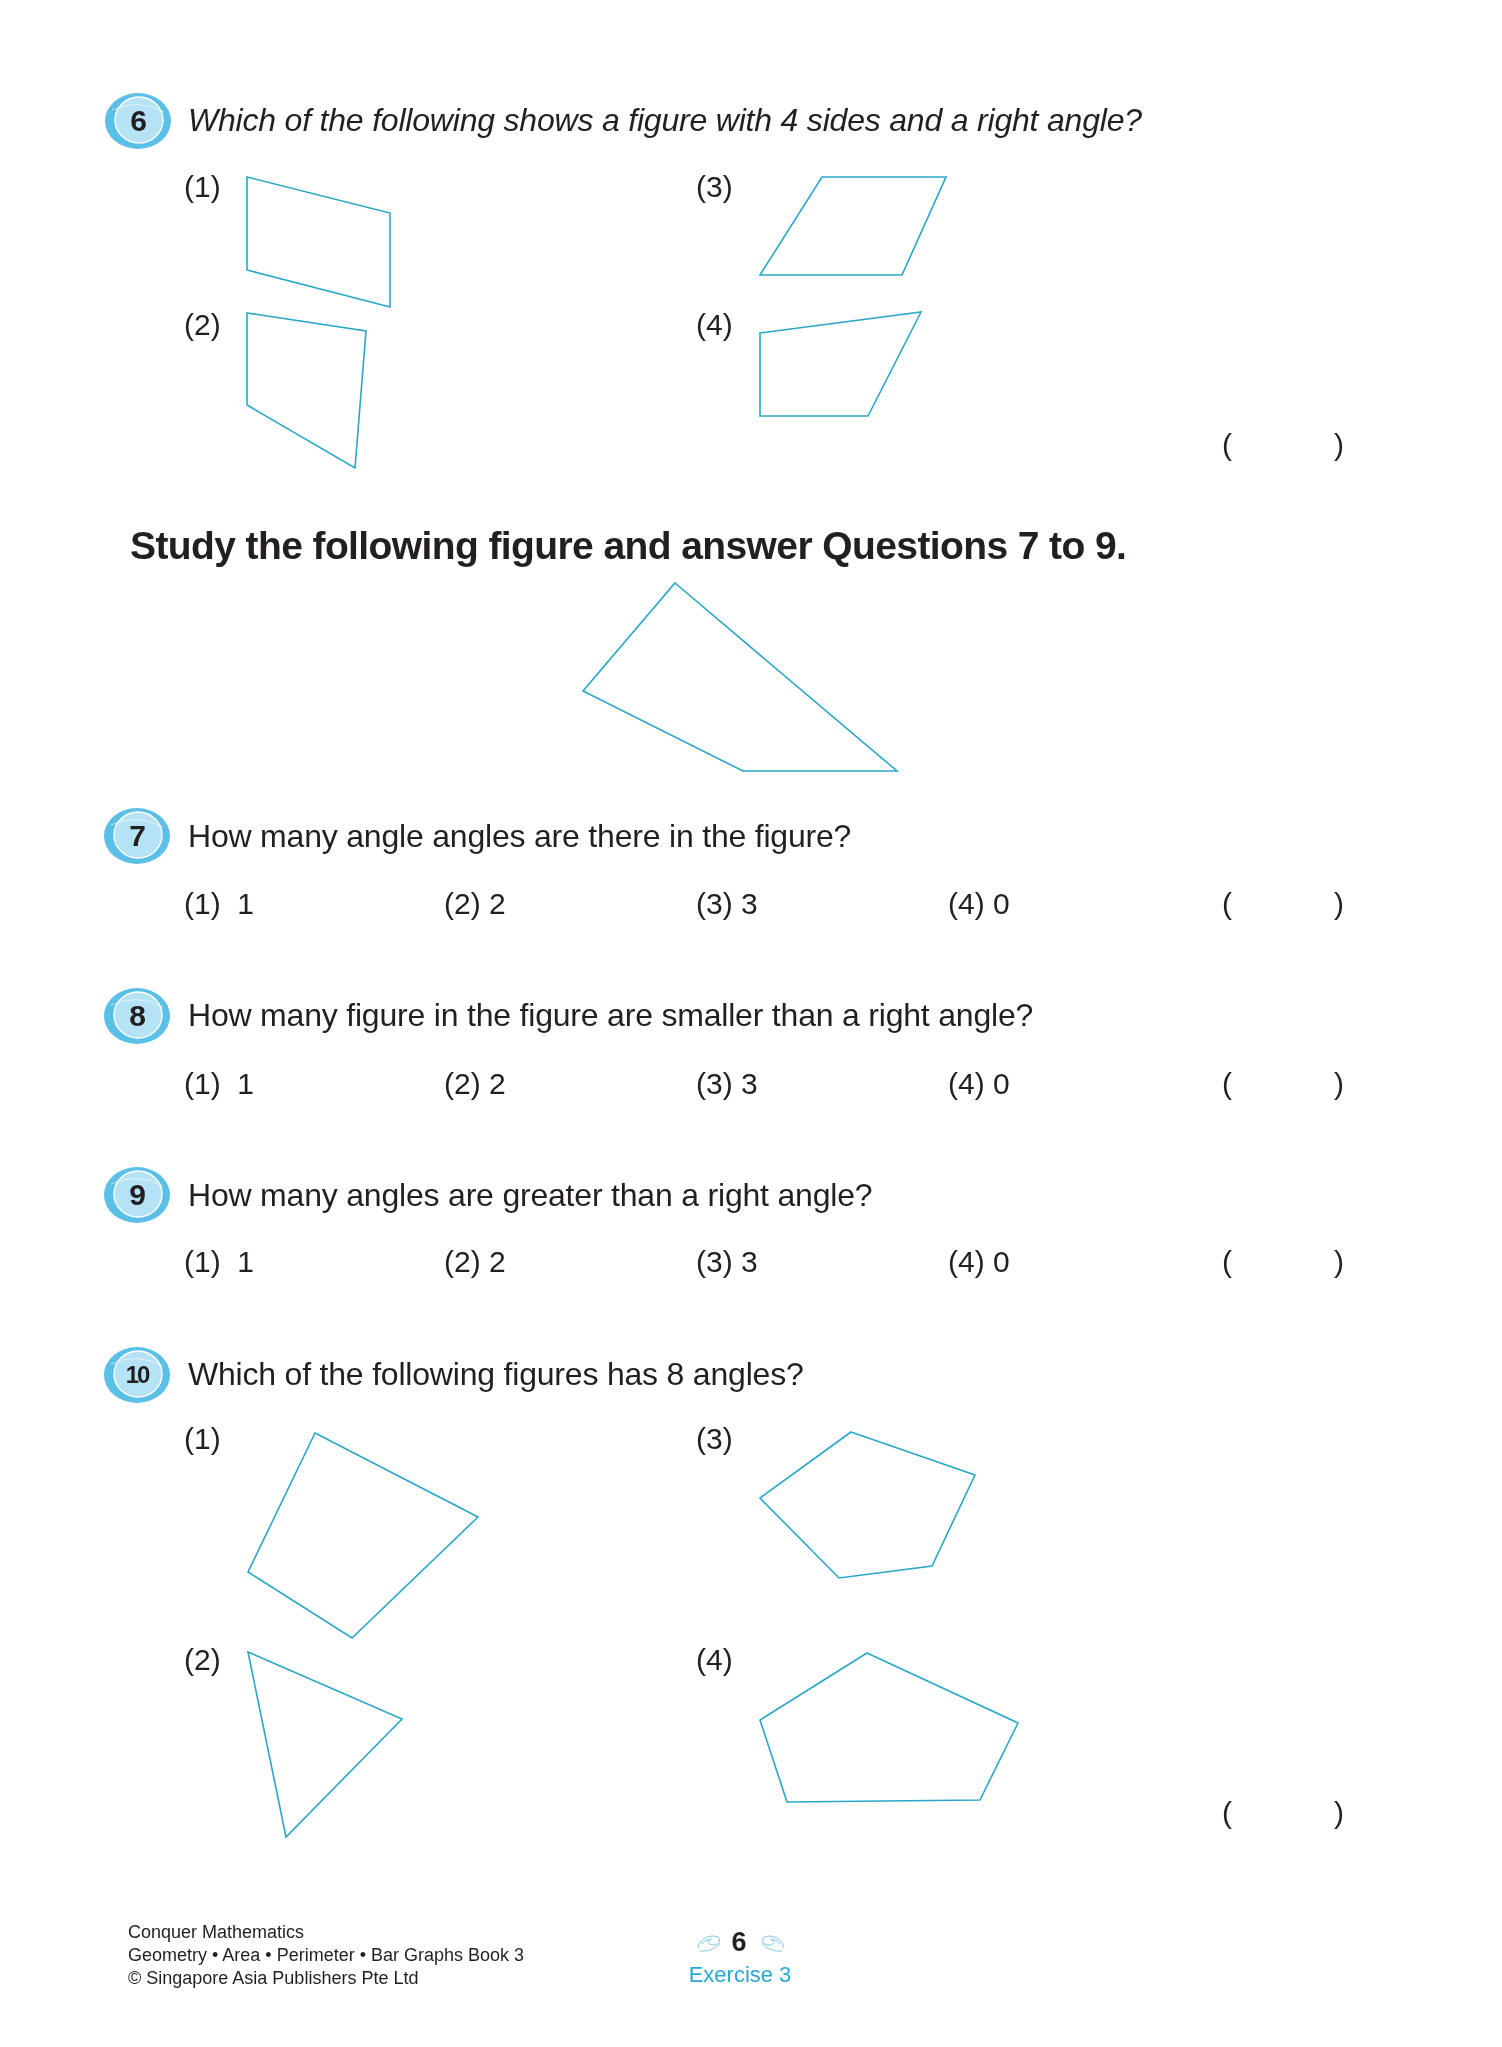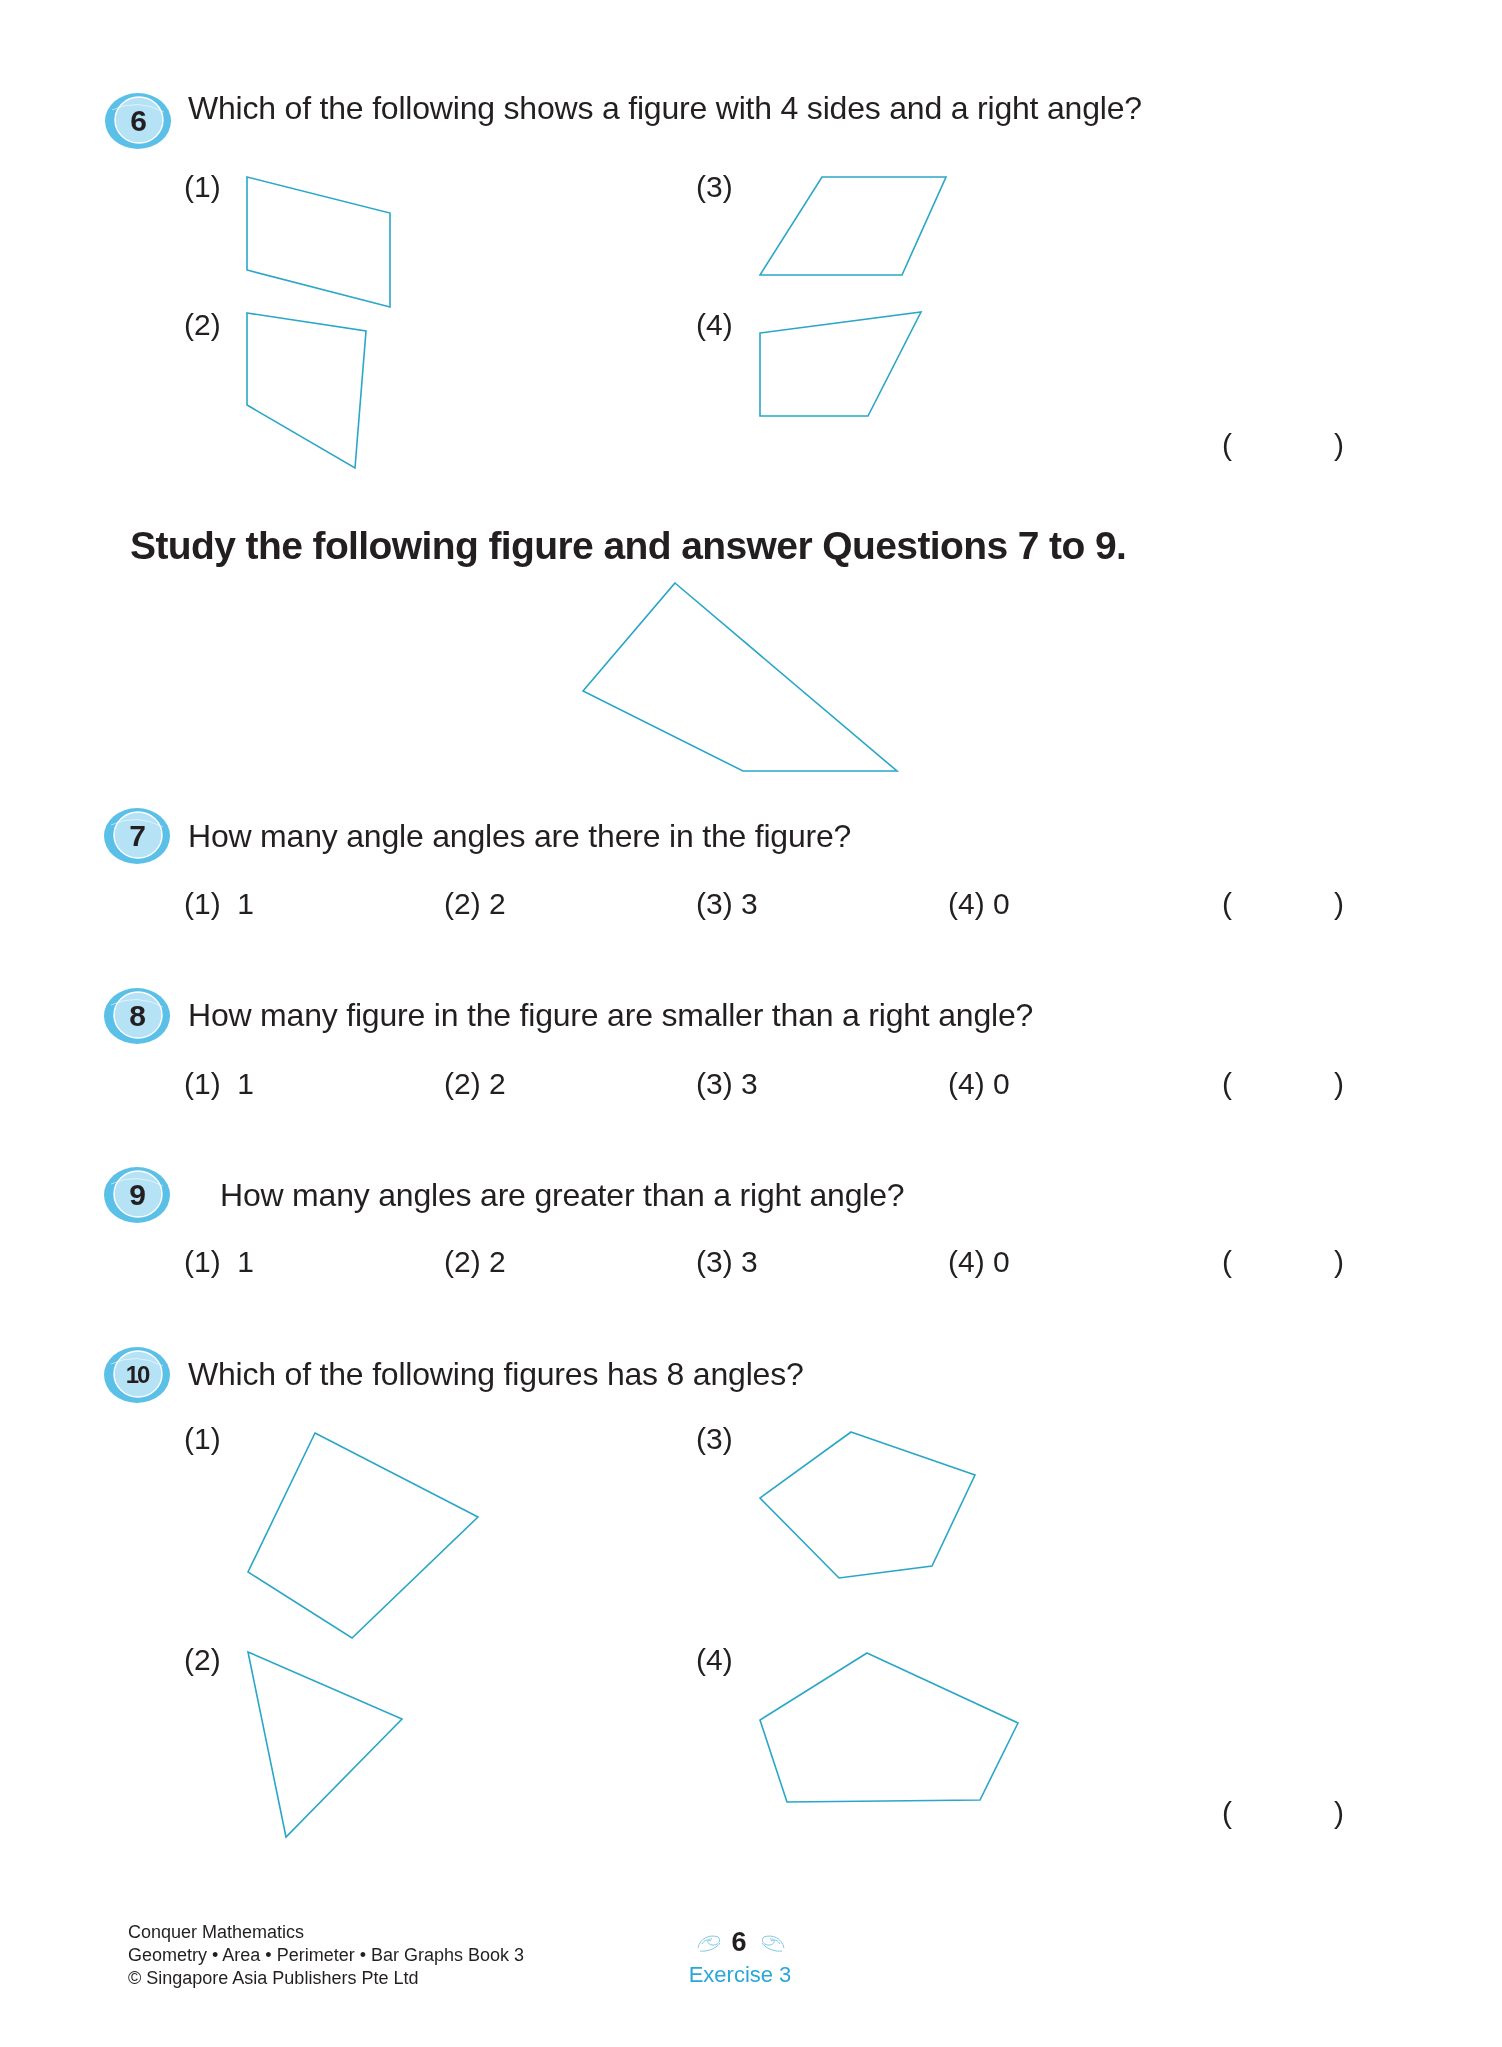--- a/index.html
+++ b/index.html
@@ -44,21 +44,21 @@
 </svg>
 
 <div class="badge" style="left:104px; top:92px;">
   <svg width="68" height="58" viewBox="0 0 68 58">
     <ellipse cx="34" cy="29" rx="33" ry="28" fill="#5bc0e8"></ellipse>
     <ellipse cx="35" cy="28" rx="24" ry="23" fill="#b6e2f5" stroke="#ffffff" stroke-width="1.4"></ellipse>
     <path d="M8,18 Q34,6 60,20" fill="none" stroke="#ffffff" stroke-width="0.8" opacity="0.7"></path>
   </svg>
   <div class="num">6</div>
 </div>
-<div class="qtext" style="top:92px;">Which of the following shows a figure with 4 sides and a right angle?</div>
+<div class="qtext" style="top:104px;font-style:italic;">Which of the following shows a figure with 4 sides and a right angle?</div>
 
 <div class="opt-label" style="left:184px; top:172px;">(1)</div>
 <div class="opt-label" style="left:184px; top:310px;">(2)</div>
 <div class="opt-label" style="left:696px; top:172px;">(3)</div>
 <div class="opt-label" style="left:696px; top:310px;">(4)</div>
 
 <div class="paren" style="left:1222px; top:430px;">(</div>
 <div class="paren" style="left:1334px; top:430px;">)</div>
 
 <div class="heading">Study the following figure and answer Questions 7 to 9.</div>
@@ -96,21 +96,21 @@
 <div class="paren" style="left:1334px; top:1069px;">)</div>
 
 <div class="badge" style="left:103px; top:1166px;">
   <svg width="68" height="58" viewBox="0 0 68 58">
     <ellipse cx="34" cy="29" rx="33" ry="28" fill="#5bc0e8"></ellipse>
     <ellipse cx="35" cy="28" rx="24" ry="23" fill="#b6e2f5" stroke="#ffffff" stroke-width="1.4"></ellipse>
     <path d="M8,18 Q34,6 60,20" fill="none" stroke="#ffffff" stroke-width="0.8" opacity="0.7"></path>
   </svg>
   <div class="num">9</div>
 </div>
-<div class="qtext" style="top:1179px;margin-left:32px;">How many angles are greater than a right angle?</div>
+<div class="qtext" style="top:1179px;">How many angles are greater than a right angle?</div>
 <div class="opt-label" style="left:184px; top:1247px;"><span>(1)</span>&nbsp;&nbsp;<span>1</span></div>
 <div class="opt-label" style="left:444px; top:1247px;"><span>(2)</span>&nbsp;<span>2</span></div>
 <div class="opt-label" style="left:696px; top:1247px;"><span>(3)</span>&nbsp;<span>3</span></div>
 <div class="opt-label" style="left:948px; top:1247px;"><span>(4)</span>&nbsp;<span>0</span></div>
 <div class="paren" style="left:1222px; top:1247px;">(</div>
 <div class="paren" style="left:1334px; top:1247px;">)</div>
 
 <div class="badge" style="left:103px; top:1346px;">
   <svg width="68" height="58" viewBox="0 0 68 58">
     <ellipse cx="34" cy="29" rx="33" ry="28" fill="#5bc0e8"></ellipse>

